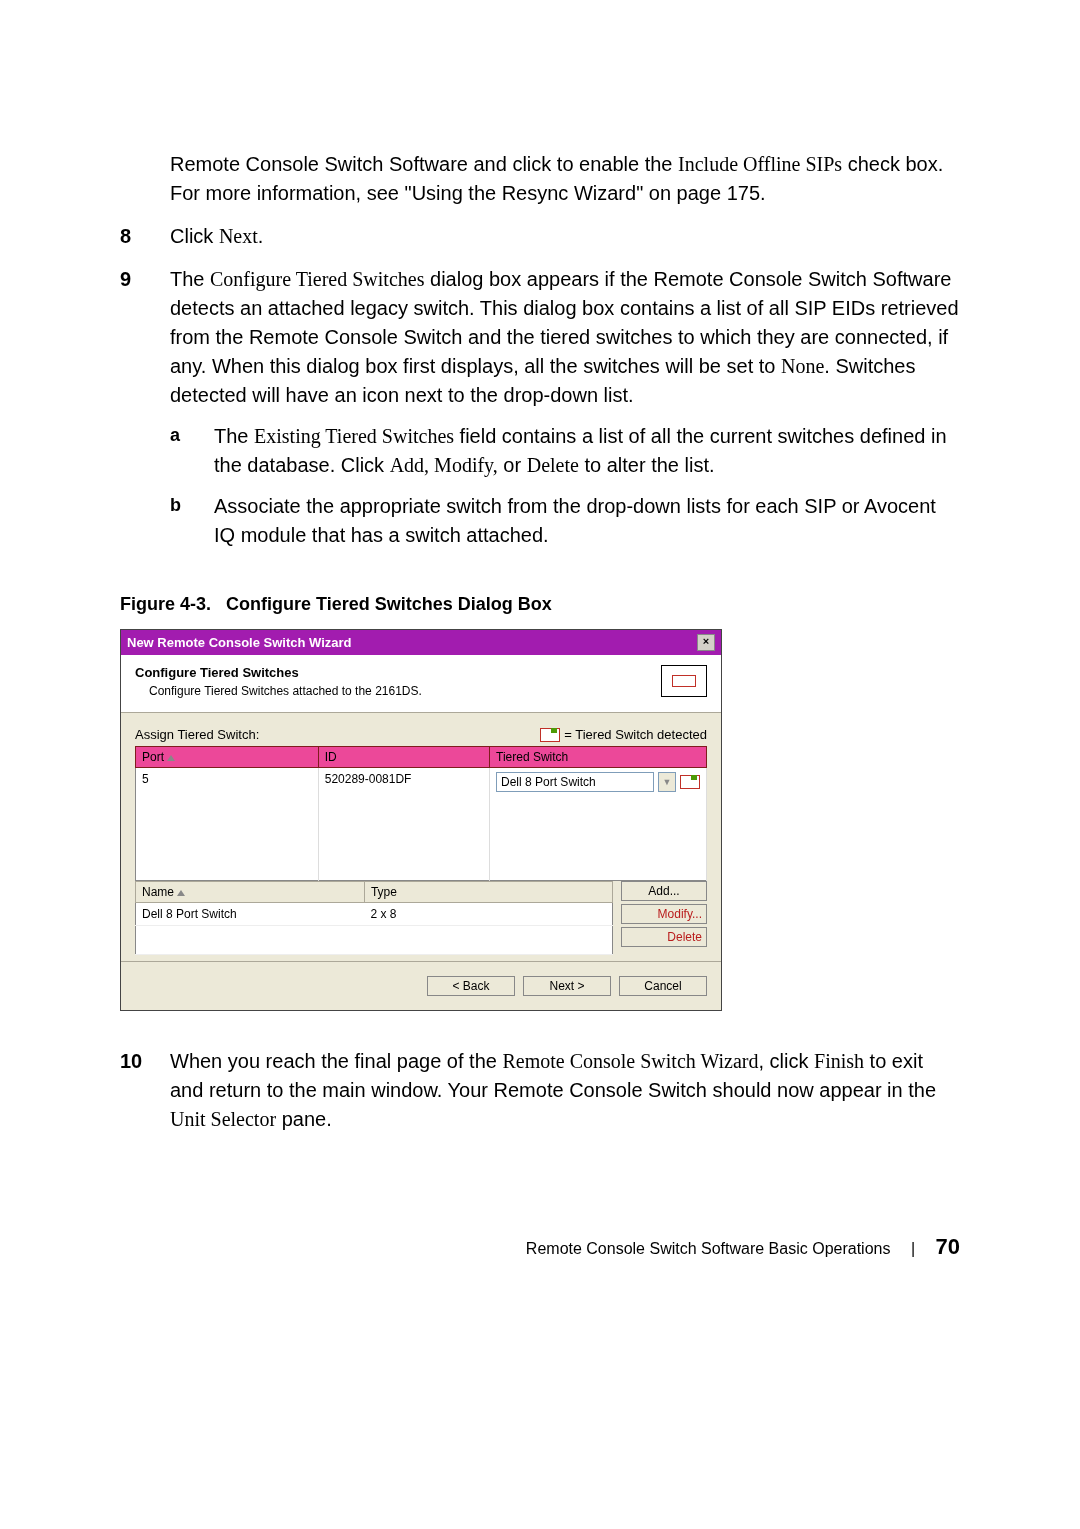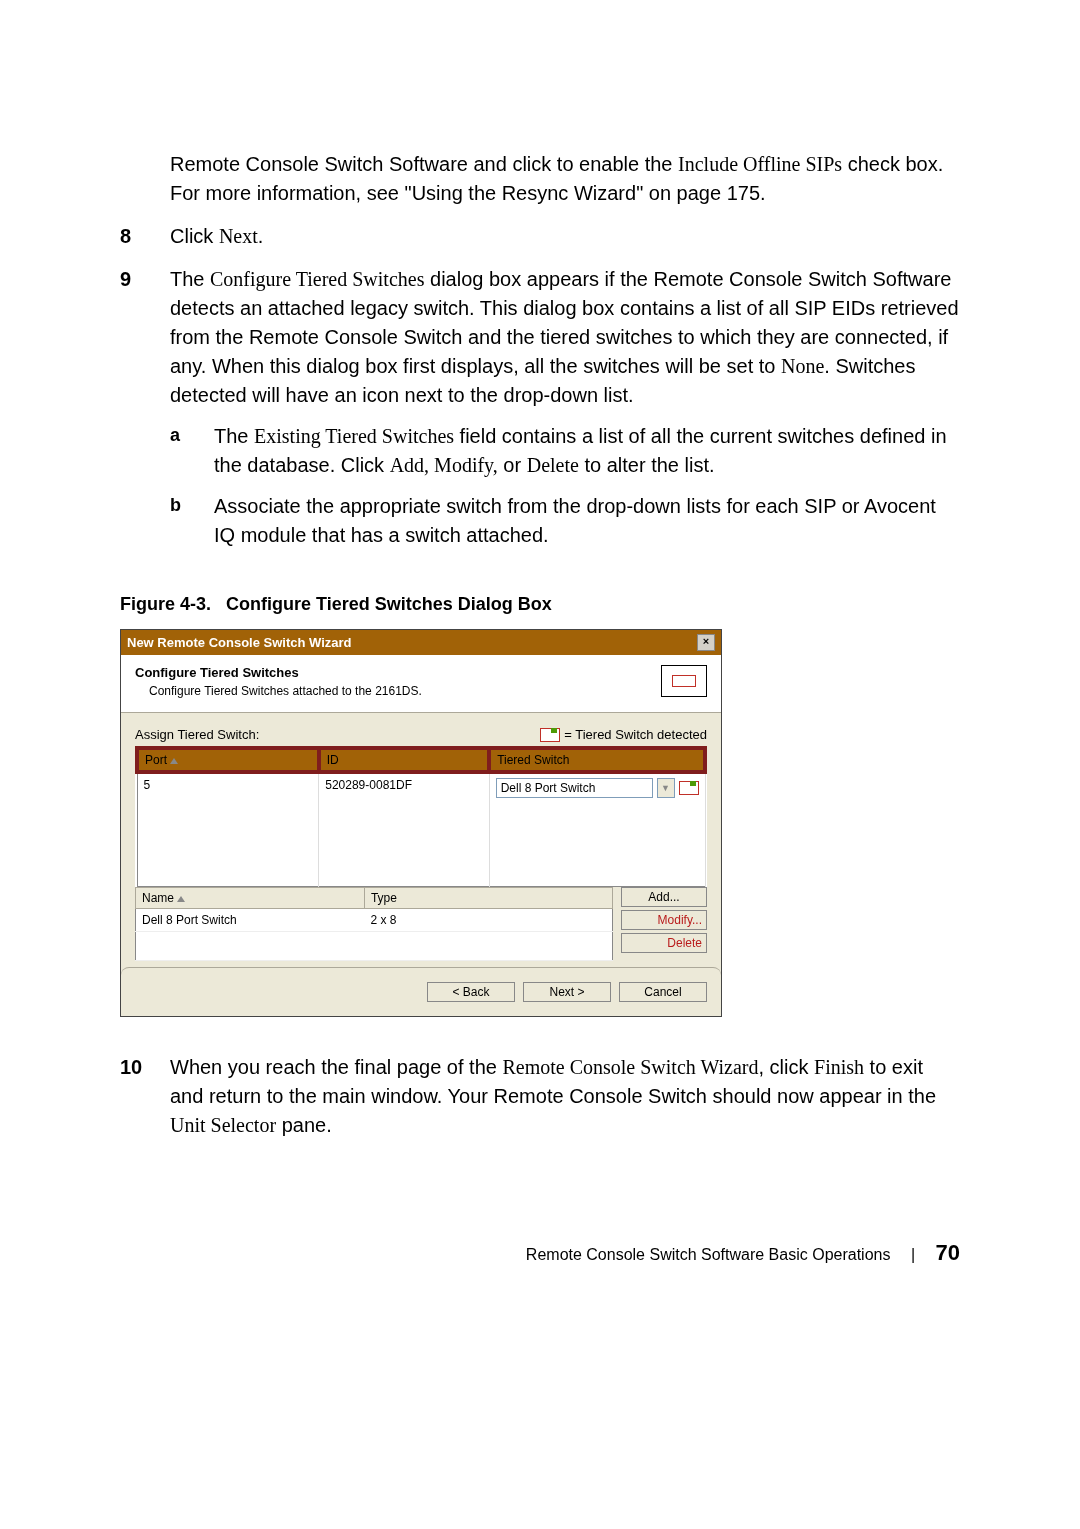--- a/index.html
+++ b/index.html
@@ -56,21 +56,21 @@
 
 .dialog {
   width: 600px;
   border: 1px solid #444;
   margin: 8px 0 36px 0;
   background: #ece9d8;
   font-size: 13px;
   color: #000;
 }
 .titlebar {
-  background: #a16207;
+  background: #a21caf;
   color: #fff;
   font-weight: bold;
   padding: 4px 6px;
   display: flex;
   justify-content: space-between;
   align-items: center;
   font-size: 13px;
 }
 .titlebar .close {
   background: #d4d0c8;
@@ -126,22 +126,22 @@
   background:#4e9a06;
 }
 .grid-table {
   width: 100%;
   border: 1px solid #888;
   background: #fff;
   border-collapse: collapse;
   font-size: 12px;
 }
 .grid-table th {
-  background: #a16207;
-  border: 4px solid #7f1d1d;
+  background: #ec4899;
+  border: 1px solid #7f1d1d;
   padding: 3px 6px;
   text-align: left;
   font-weight: normal;
 }
 .grid-table td {
   border-right: 1px solid #ddd;
   padding: 4px 6px;
   vertical-align: top;
 }
 .grid-table .data-row { height: 22px; }
@@ -205,21 +205,20 @@
   text-align:center;
   color:#000;
 }
 .win-btn.disabled { color:#b91c1c;text-align:right; }
 .footer-buttons {
   display:flex;
   justify-content:flex-end;
   gap:8px;
   padding: 14px;
   border-top:1px solid #aca899;
-  border-radius:8px;
 }
 .footer-buttons .win-btn { width: 78px; }
 
 .page-footer {
   margin-top: 100px;
   text-align: right;
   font-size: 16px;
 }
 .page-footer .sep { margin: 0 16px; color:#000; }
 .page-footer .num { font-weight: bold; font-size: 22px; }

